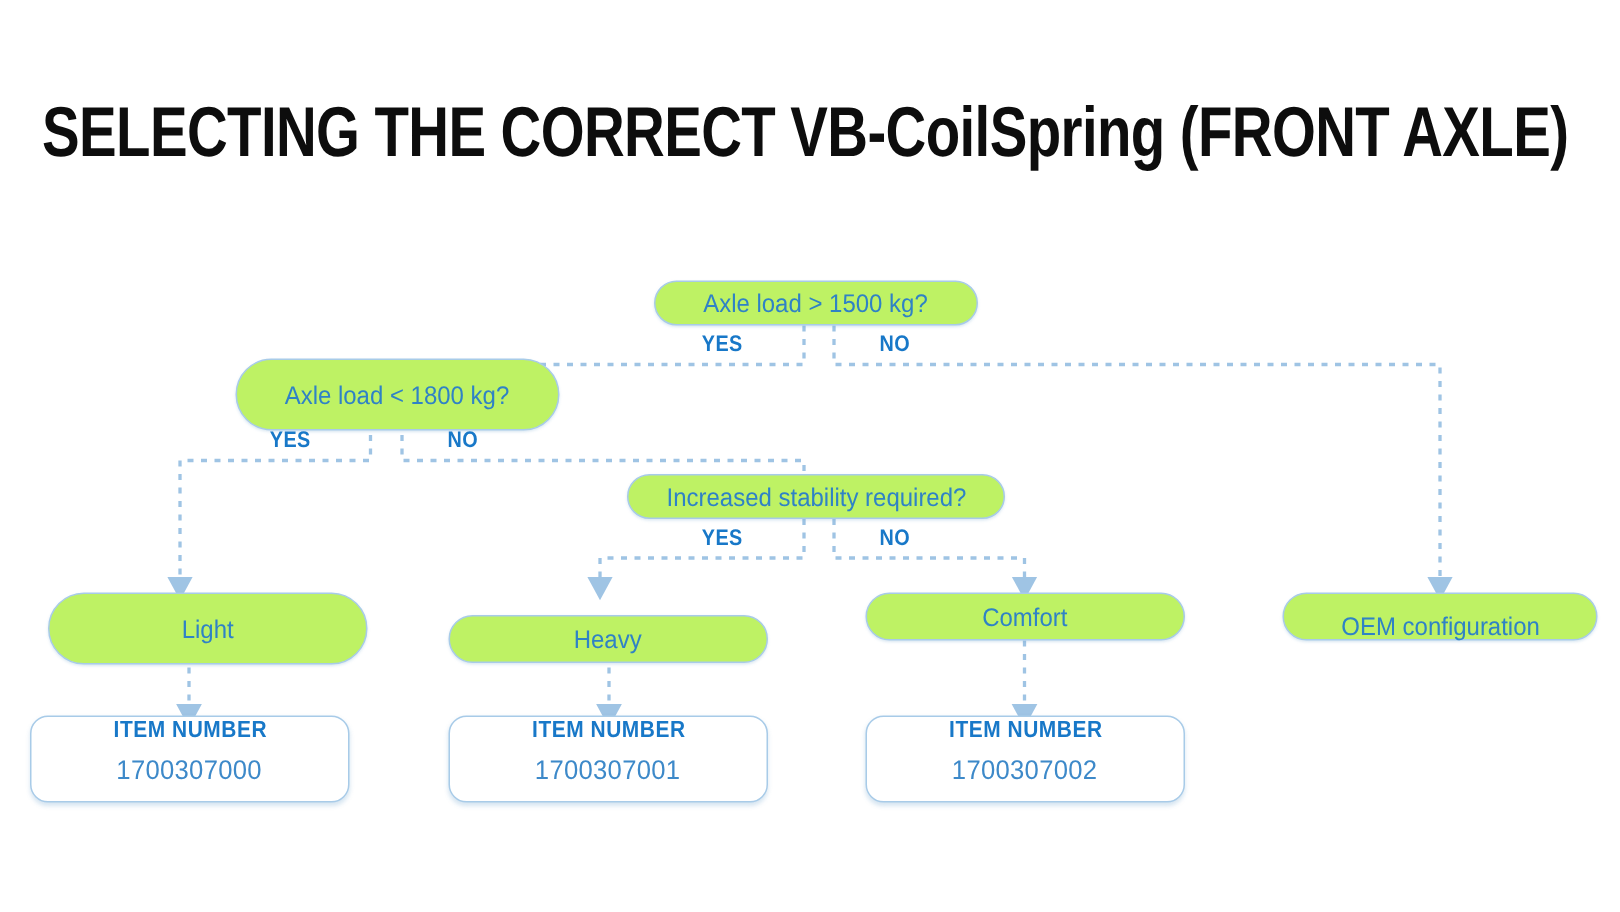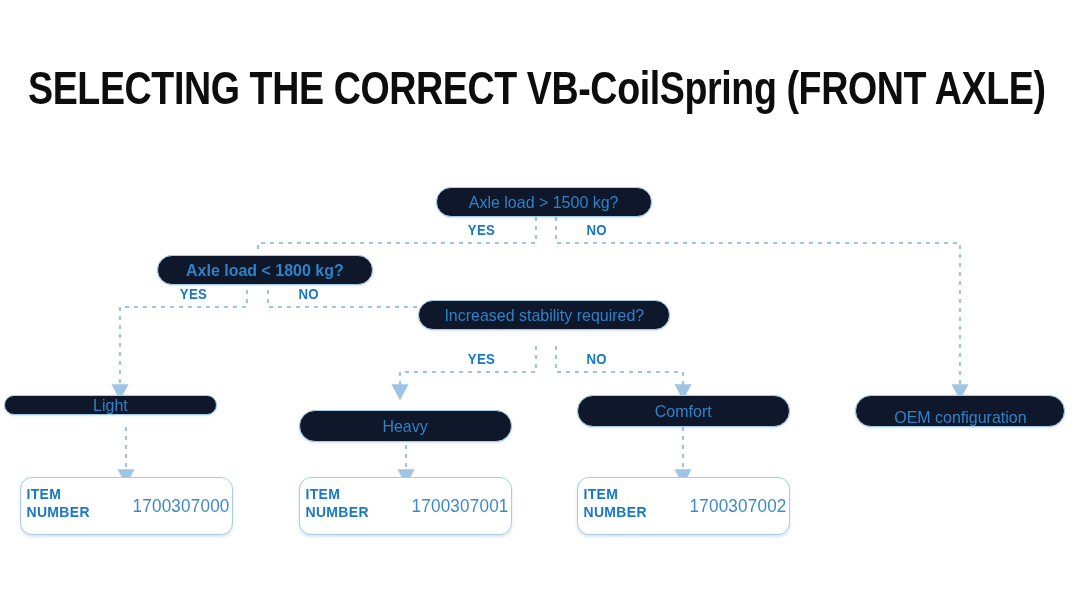--- a/index.html
+++ b/index.html
@@ -26,21 +26,21 @@
 
   
   #wires{position:absolute;left:0;top:0;width:1080px;height:608px;pointer-events:none;}
 
   
   .pill{
     position:absolute;
     box-sizing:border-box;
     border:1.4px solid #a8cbe8;
     border-radius:999px;
-    background:#0f172a;
+    background:#bef264;
     display:flex;align-items:center;justify-content:center;
     color:#2f82c6;
     font-size:17px;
     line-height:1;
     white-space:nowrap;
     box-shadow:0 1px 2px rgba(120,170,210,.28);
   }
   .pill span{transform:scaleX(0.94);transform-origin:center;}
 
   
@@ -56,21 +56,21 @@
   }
 
   
   .item-card{
     position:absolute;
     box-sizing:border-box;
     border:1.4px solid #a8cbe8;
     border-radius:12px;
     background:#ffffff;
     box-shadow:0 2px 3px rgba(120,170,210,.30);
-    display:flex;flex-direction:row;
+    display:flex;flex-direction:column;
     align-items:center;
   }
   .item-title{
     font-family:"Liberation Sans", sans-serif;
     font-weight:bold;
     font-size:15.5px;
     letter-spacing:0.4px;
     color:#1878c8;
     transform:scaleX(0.90);
     margin-bottom:7px;
@@ -114,33 +114,33 @@
       <path d="M683,427 L683,472" marker-end="url(#arw)"></path>
     </g>
   </svg>
 
   <div class="pill" style="left:436px;top:187px;width:216px;height:30px;">
     <span>Axle load &gt; 1500 kg?</span>
   </div>
   <div class="branch" style="left:466px;top:221px;">YES</div>
   <div class="branch" style="left:585px;top:221px;">NO</div>
 
-  <div class="pill" style="left:157px;top:255px;width:216px;height:30px;font-weight:bold;">
+  <div class="pill" style="left:157px;top:239px;width:216px;height:48px;">
     <span>Axle load &lt; 1800 kg?</span>
   </div>
   <div class="branch" style="left:178px;top:285px;">YES</div>
   <div class="branch" style="left:297px;top:285px;">NO</div>
 
-  <div class="pill" style="left:418px;top:300px;width:252px;height:30px;">
+  <div class="pill" style="left:418px;top:316px;width:252px;height:30px;">
     <span>Increased stability required?</span>
   </div>
   <div class="branch" style="left:466px;top:350px;">YES</div>
   <div class="branch" style="left:585px;top:350px;">NO</div>
 
-  <div class="pill" style="left:4px;top:395px;width:213px;height:20px;">
+  <div class="pill" style="left:32px;top:395px;width:213px;height:48px;">
     <span>Light</span>
   </div>
   <div class="pill" style="left:299px;top:410px;width:213px;height:32px;">
     <span>Heavy</span>
   </div>
   <div class="pill" style="left:577px;top:395px;width:213px;height:32px;">
     <span>Comfort</span>
   </div>
   <div class="pill" style="left:855px;top:395px;width:210px;height:32px;align-items:flex-end;">
     <span>OEM configuration</span>

